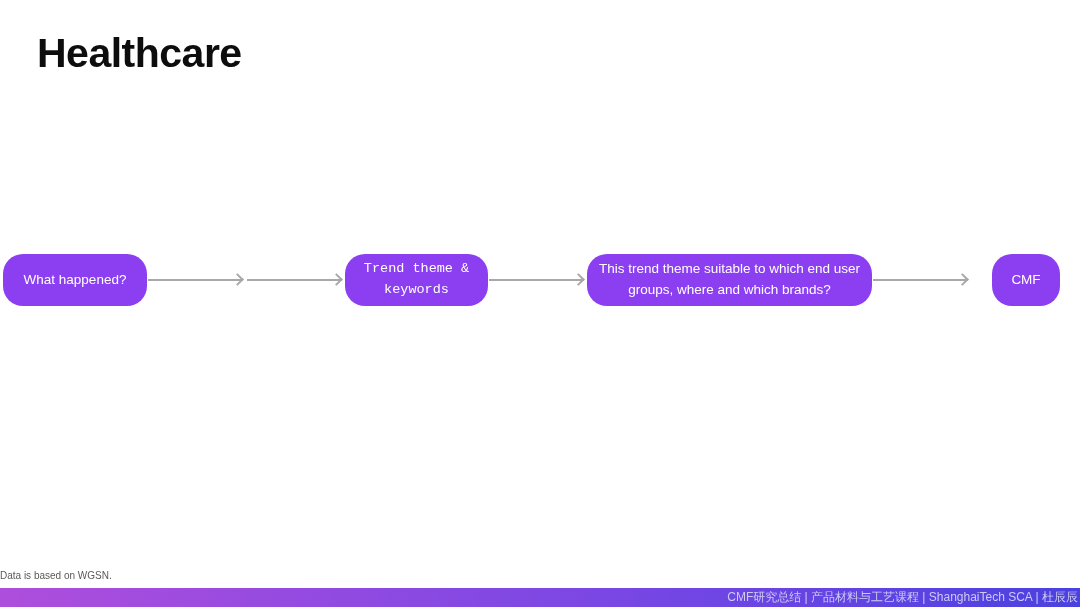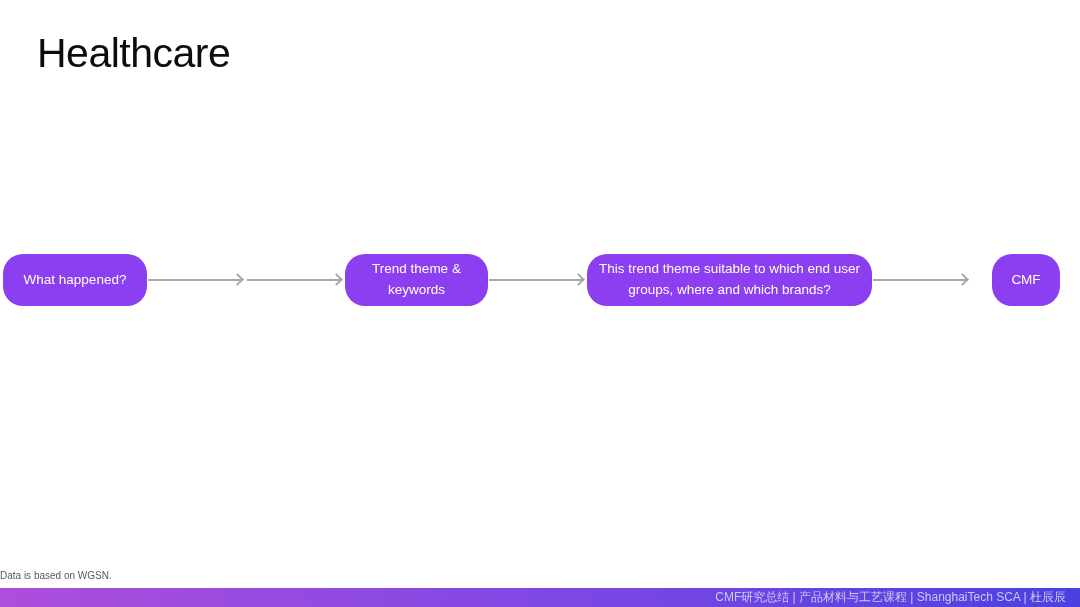--- a/index.html
+++ b/index.html
@@ -19,21 +19,21 @@
     position:relative;
     width:1080px;height:607px;
     background:#ffffff;
     overflow:hidden;
     margin:0 auto;
   }
   .slide-title{
     position:absolute;
     left:37px;top:30px;
     font-size:41px;
-    font-weight:400;
+    font-weight:700;
     letter-spacing:-0.5px;
     color:var(--title-text);
   }
   .flow{
     position:absolute;
     left:0;top:254px;
     width:1080px;height:52px;
     display:flex;
     align-items:center;
     padding-left:3px;
@@ -48,21 +48,21 @@
     align-items:center;
     justify-content:center;
     text-align:center;
     font-size:13.5px;
     line-height:1.55;
     padding:0 10px;
     flex-shrink:0;
   }
   .node-1{width:144px;}
   .node-2{width:144px;}
-  .node-3{width:143px;}
+  .node-3{width:143px;font-family:Liberation Mono, monospace;}
   .node-4{width:285px;}
   .node-5{width:68px;margin-left:21px;}
   .flow-arrow{
     position:relative;
     height:20px;
     flex-grow:1;
     flex-shrink:0;
   }
   .flow-arrow .line{
     position:absolute;
@@ -85,21 +85,21 @@
     color:var(--footnote-text);
   }
   .footer-bar{
     position:absolute;
     left:0;bottom:0;
     width:1080px;height:19px;
     background:linear-gradient(90deg,var(--footer-grad-left) 0%,#7b47e4 55%,var(--footer-grad-right) 100%);
     display:flex;
     align-items:center;
     justify-content:flex-end;
-    padding-right:14px;
+    padding-right:2px;
   }
   .footer-text{
     font-size:12px;
     color:var(--footer-text);
     white-space:nowrap;
   }
 </style>
 </head>
 <body>
 

